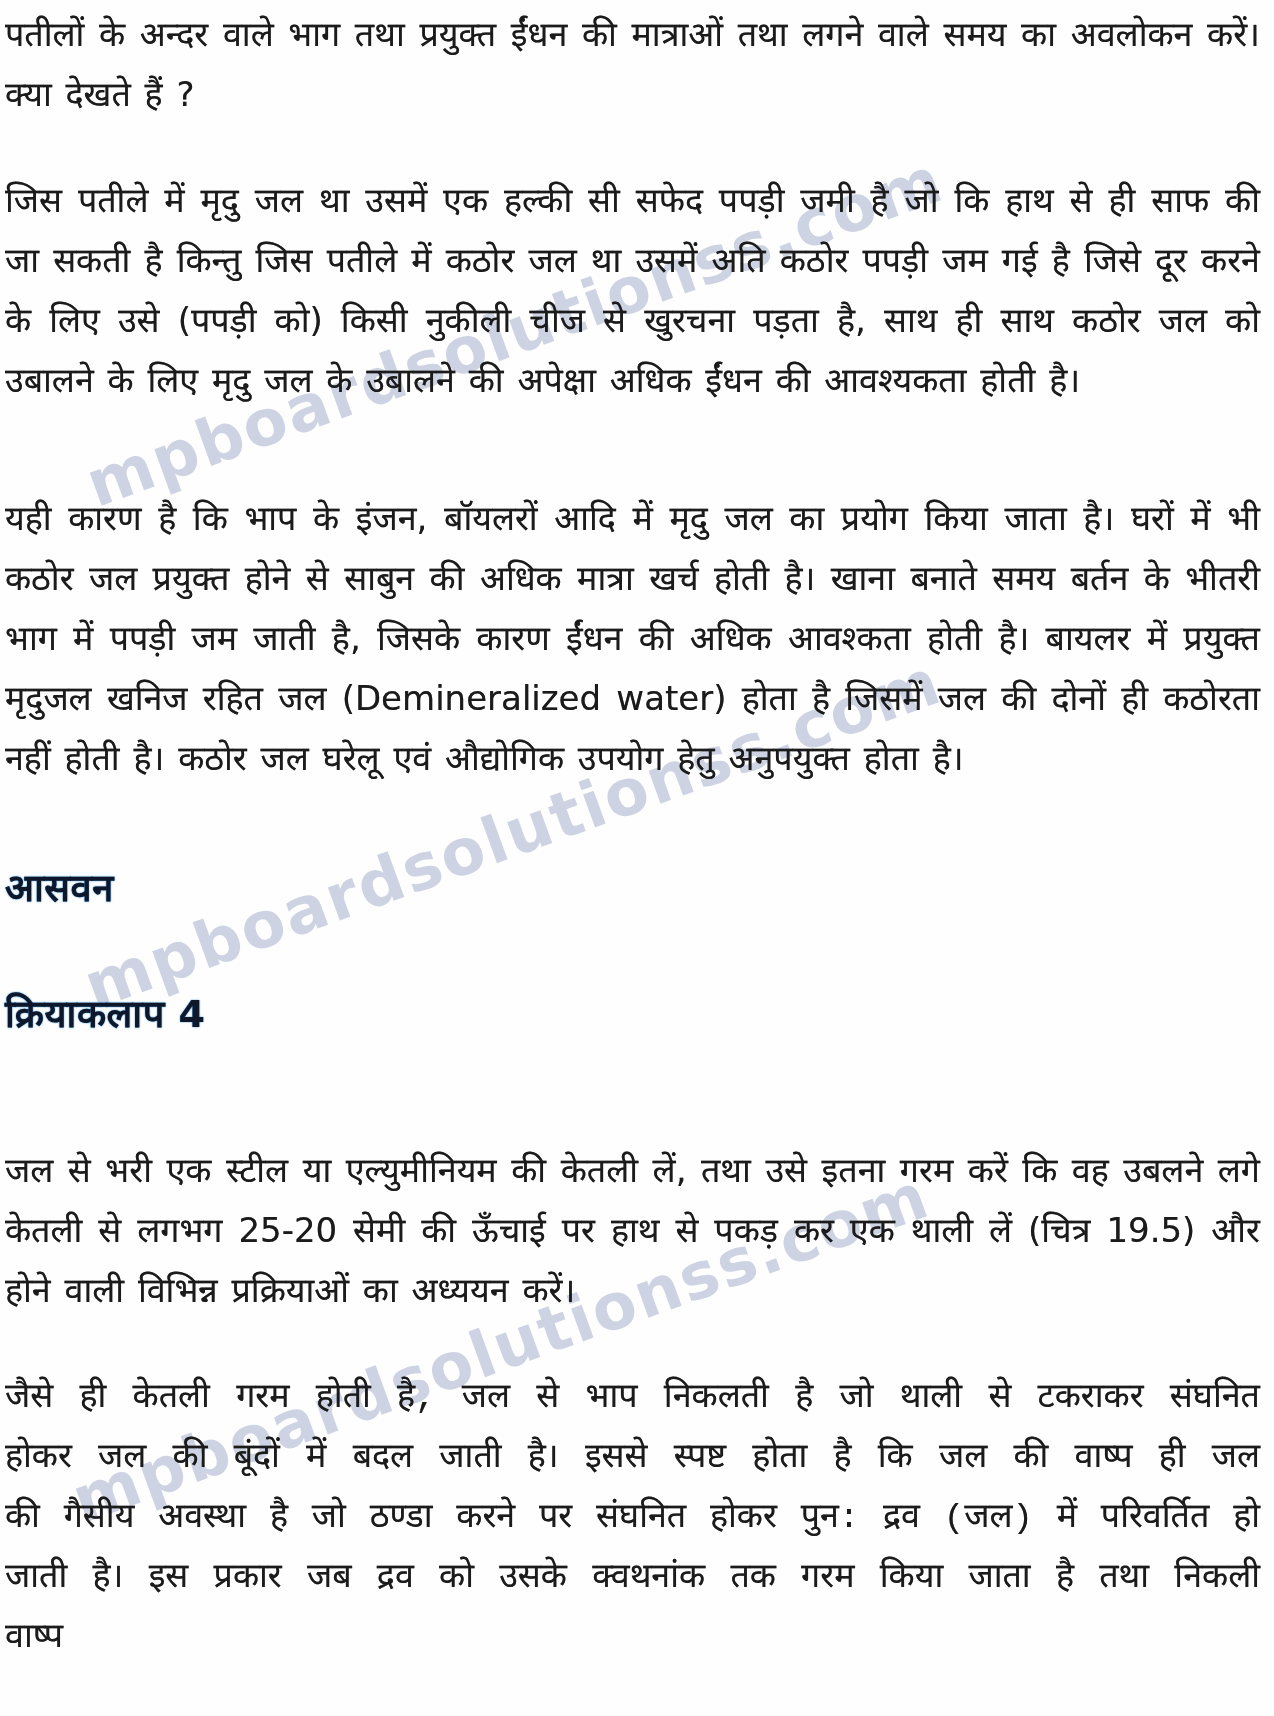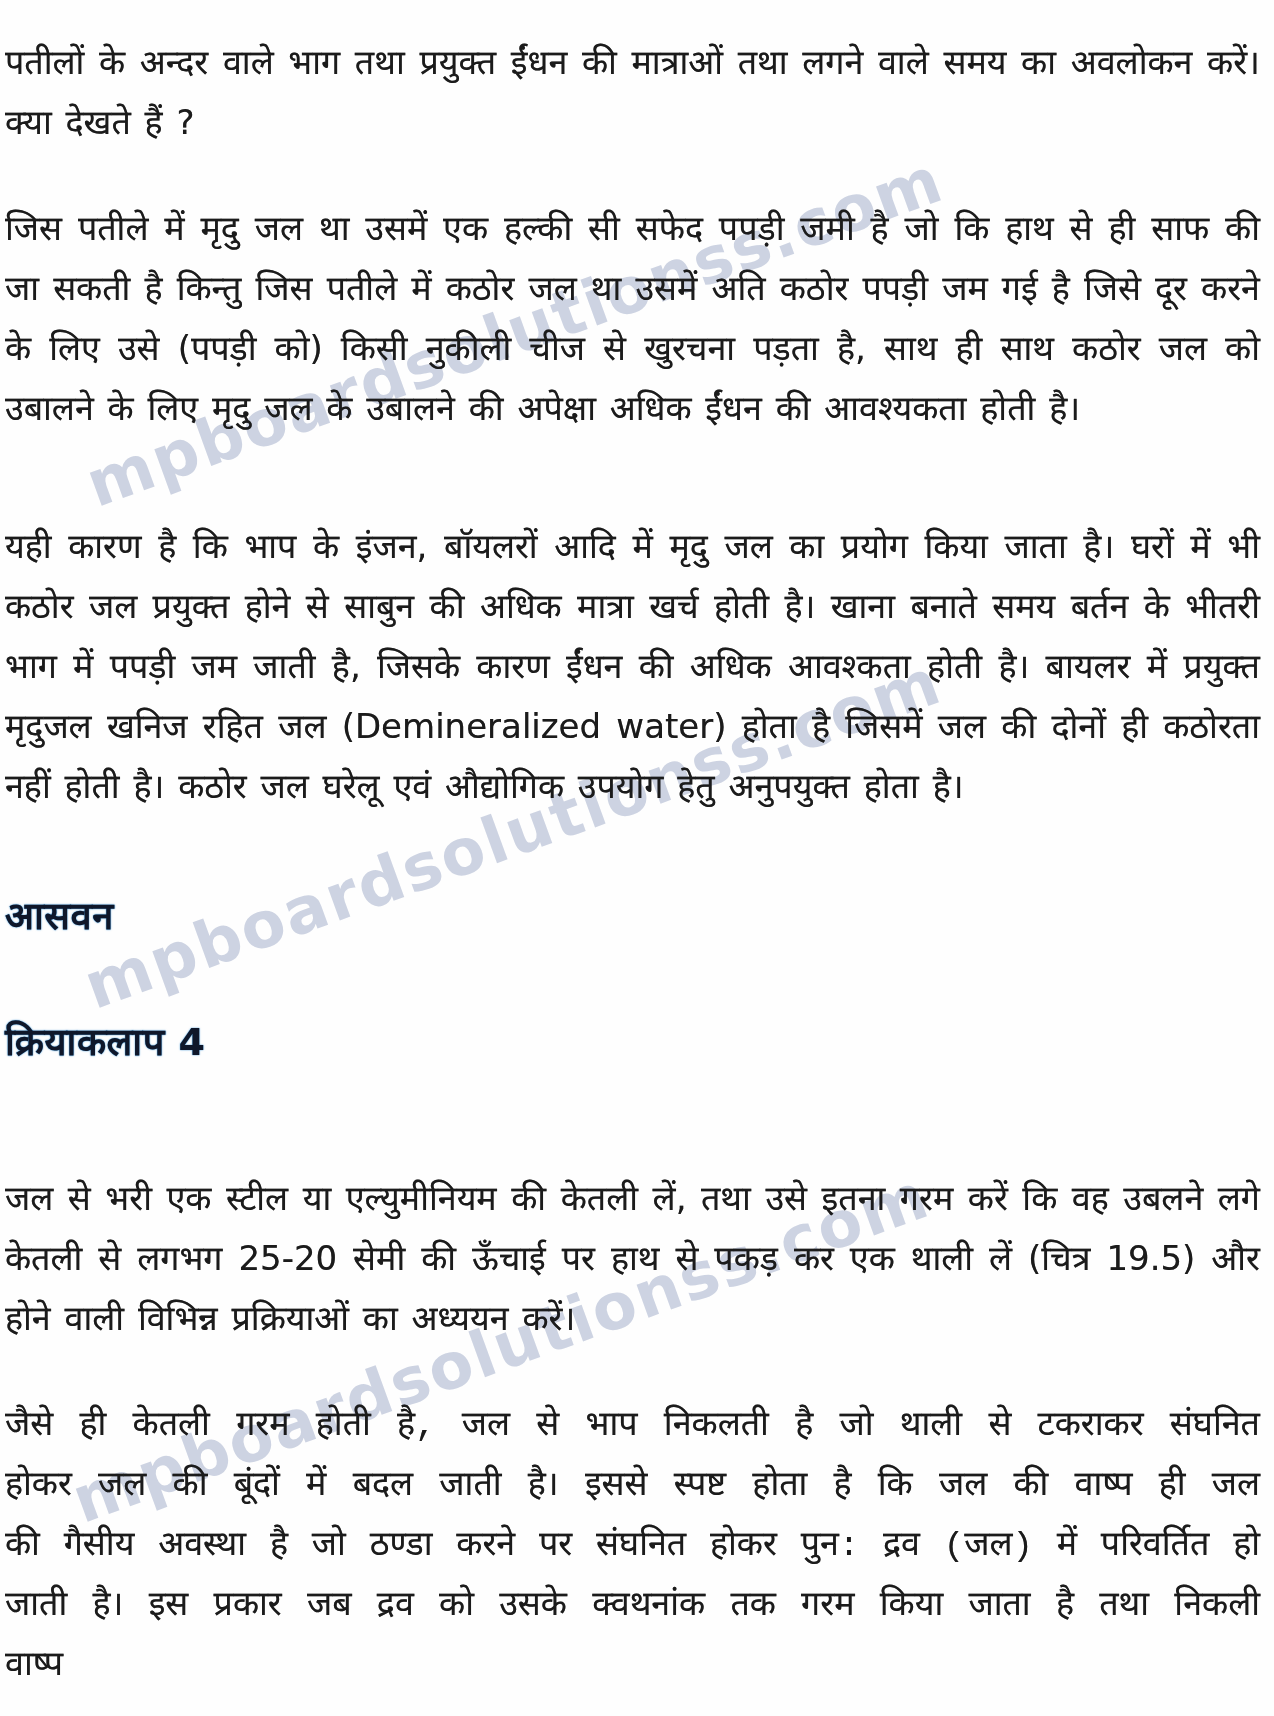--- a/index.html
+++ b/index.html
@@ -13,21 +13,20 @@
     height: 1716px;
     background: #fefefe;
     overflow: hidden;
     font-family: "DejaVu Sans", "Liberation Sans", sans-serif;
   }
   .content {
     position: relative;
     z-index: 2;
     padding: 2px 14px 0 5px;
     color: #1b1b1b;
-    margin-top: 28px;
   }
   .para {
     font-size: 34px;
     line-height: 60px;
     text-align: justify;
     margin: 0;
     word-spacing: 3px;
     text-shadow: 0 0 0.6px rgba(0,0,0,0.55);
   }
   .para-1 { margin-top: 2px; }

